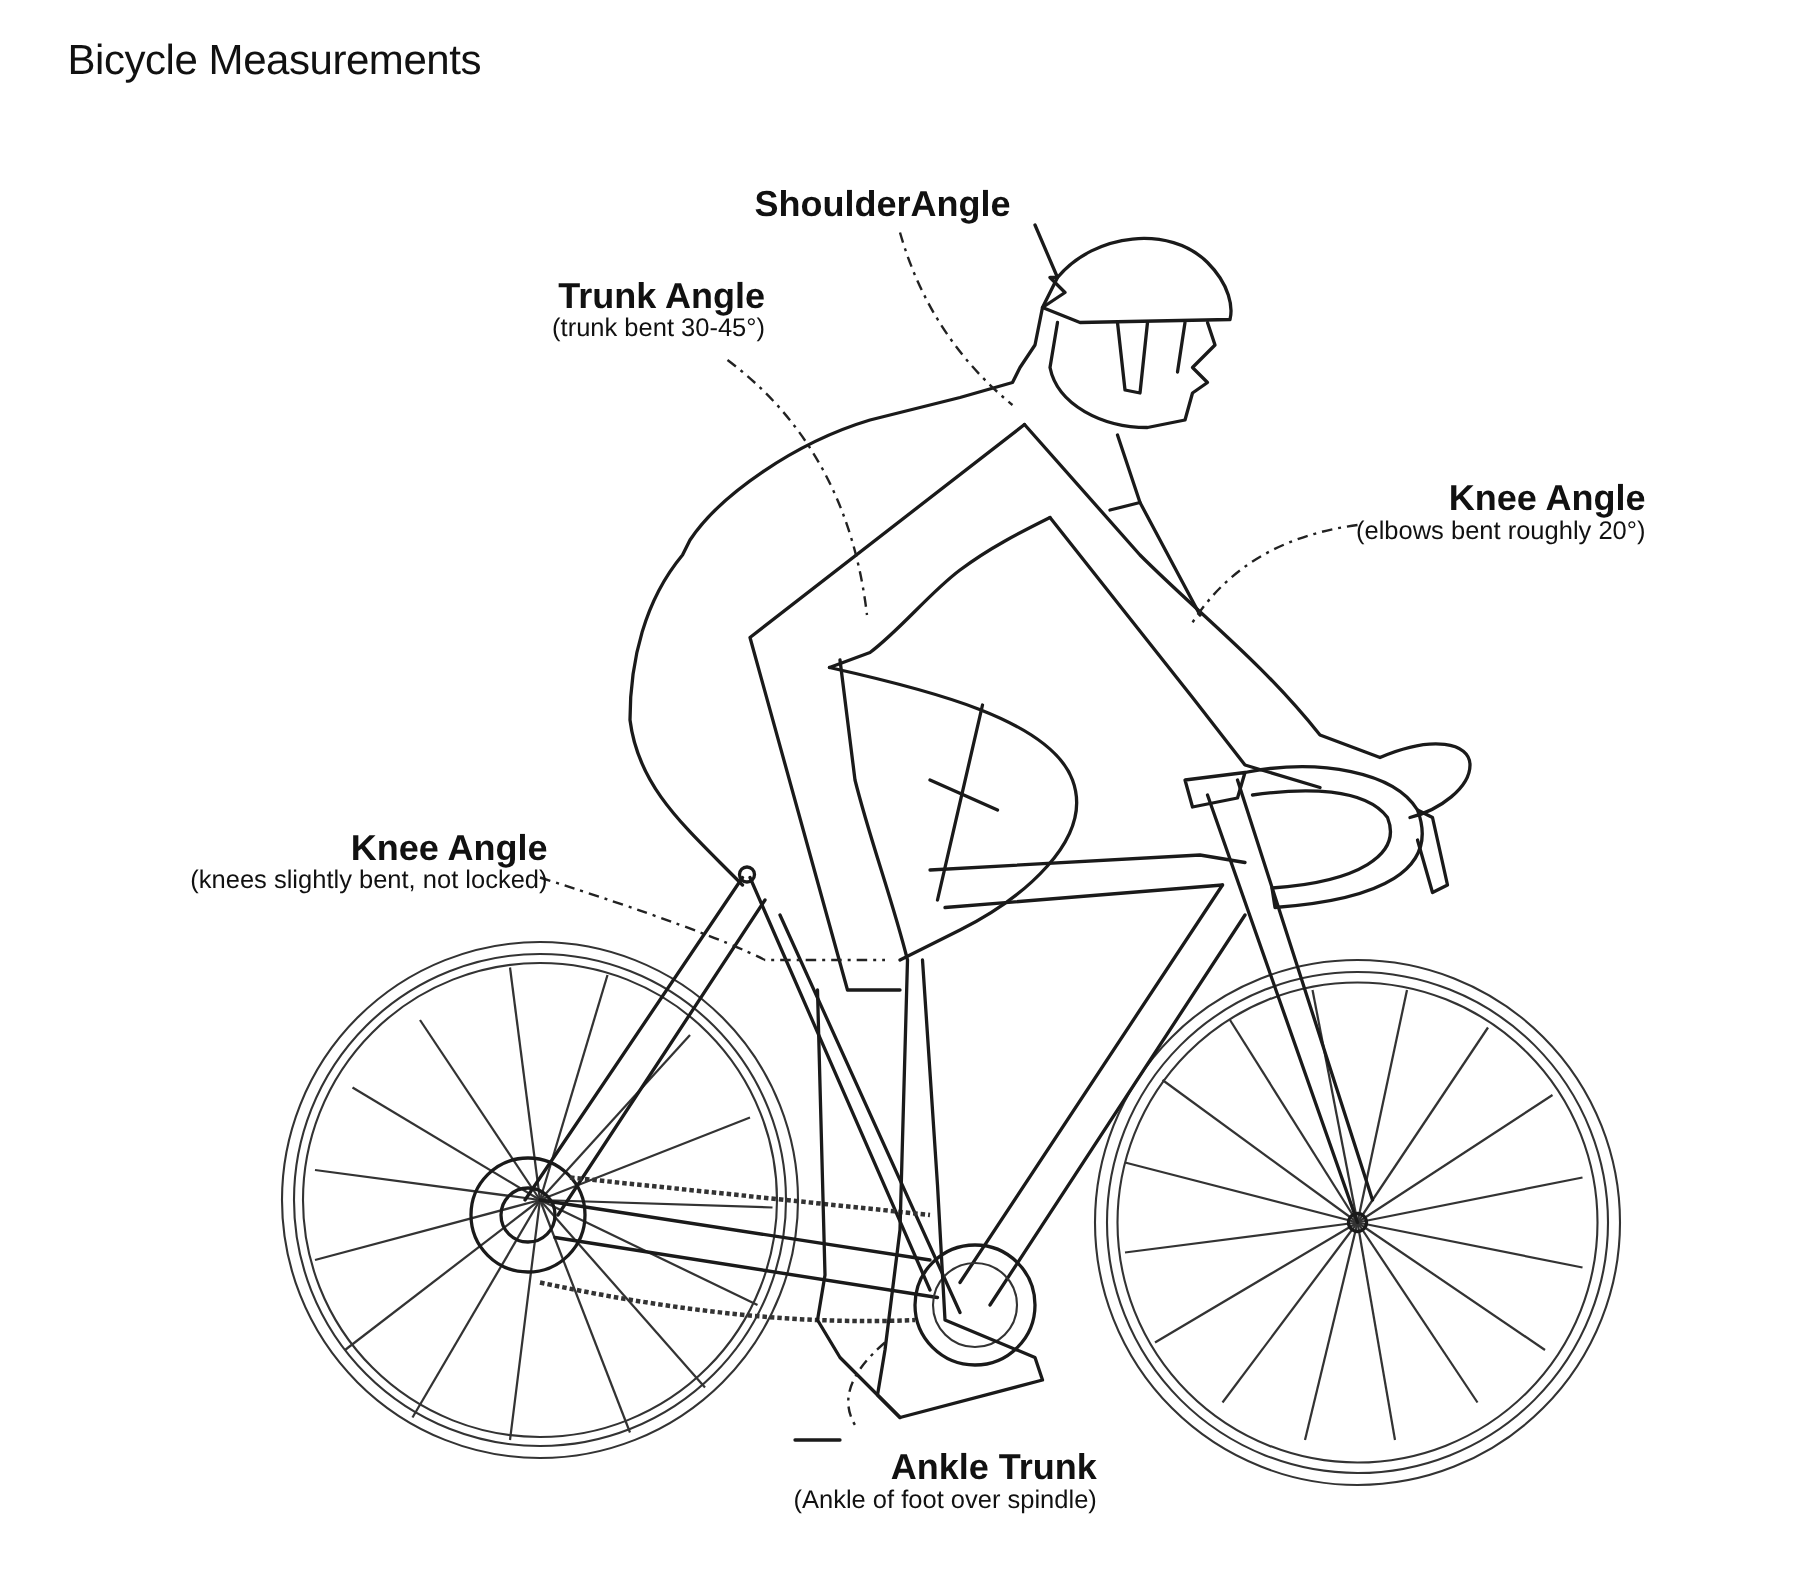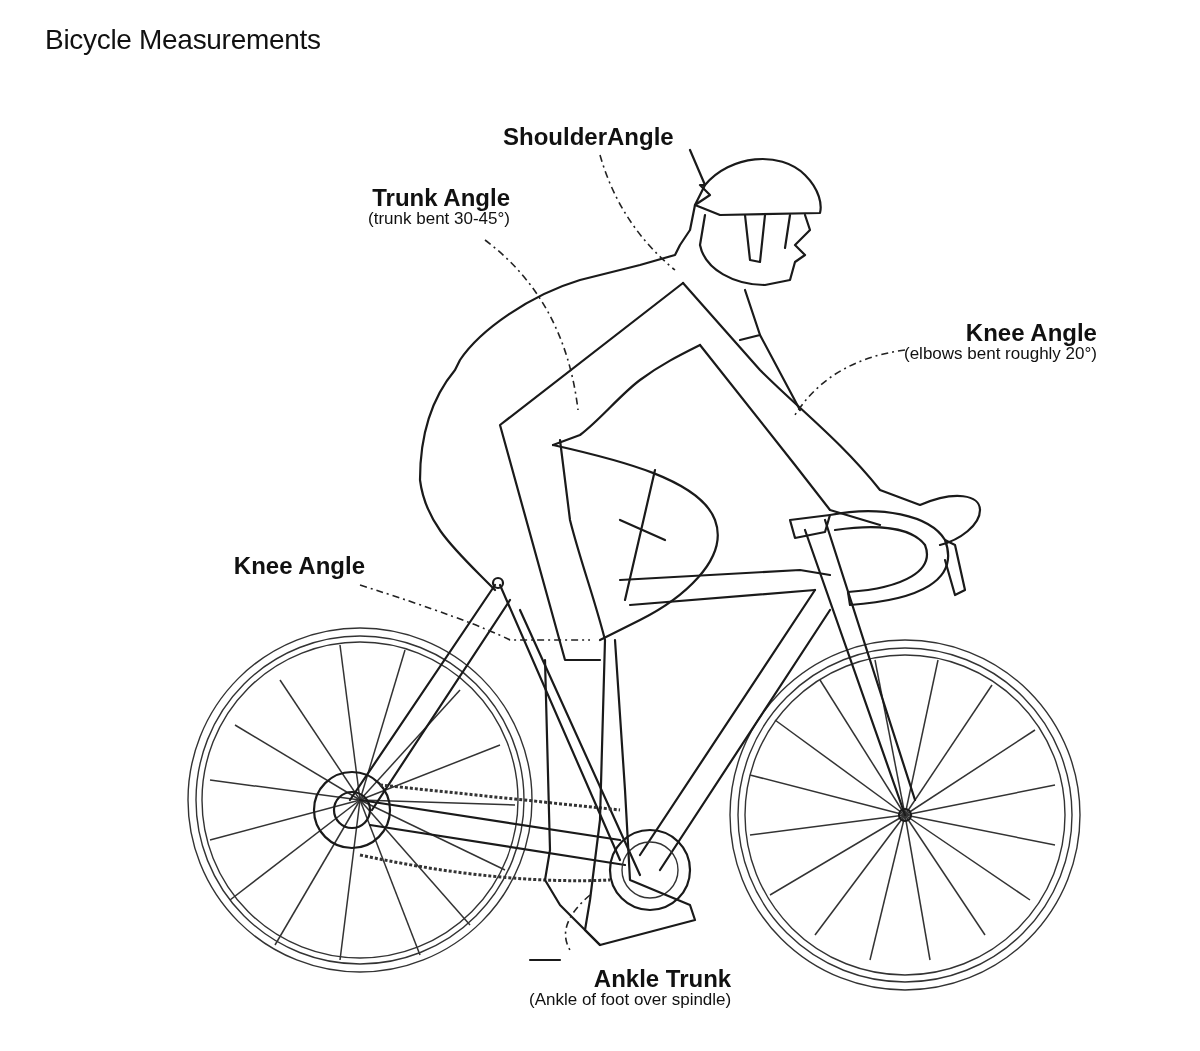--- a/index.html
+++ b/index.html
@@ -128,18 +128,19 @@
   <span class="sub">(trunk bent 30-45°)</span>
 </div>
 
 <div class="label" style="left: 904px; top: 320px;">
   <span class="main">Knee Angle</span>
   <span class="sub">(elbows bent roughly 20°)</span>
 </div>
 
 <div class="label right" style="left: 40px; top: 553px; width: 325px;">
   <span class="main">Knee Angle</span>
+  <span class="sub">(knees slightly bent, not locked)</span>
 </div>
 
 <div class="label" style="left: 529px; top: 966px;">
   <span class="main">Ankle Trunk</span>
   <span class="sub">(Ankle of foot over spindle)</span>
 </div>
 
 </body></html>

